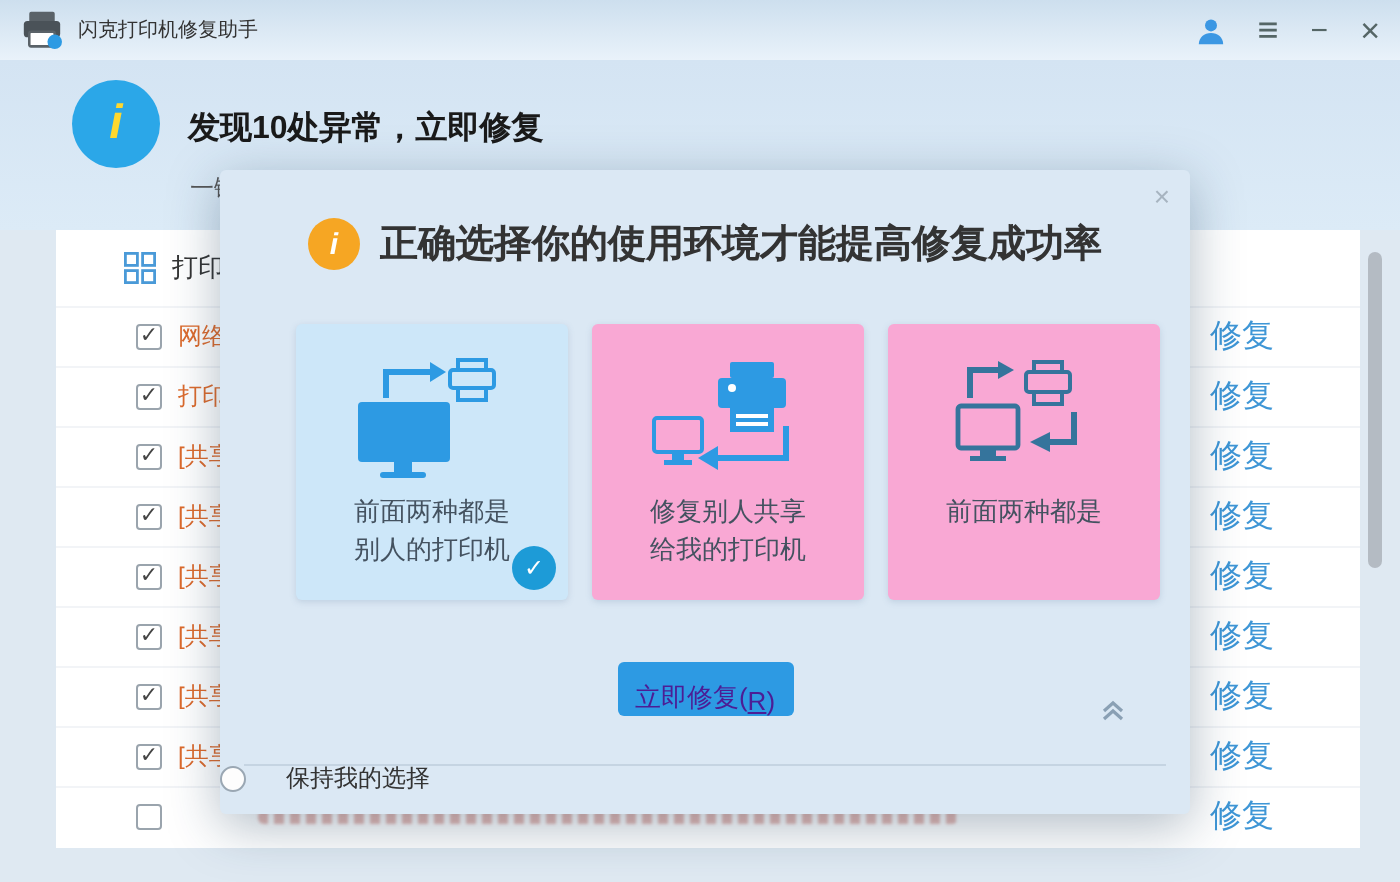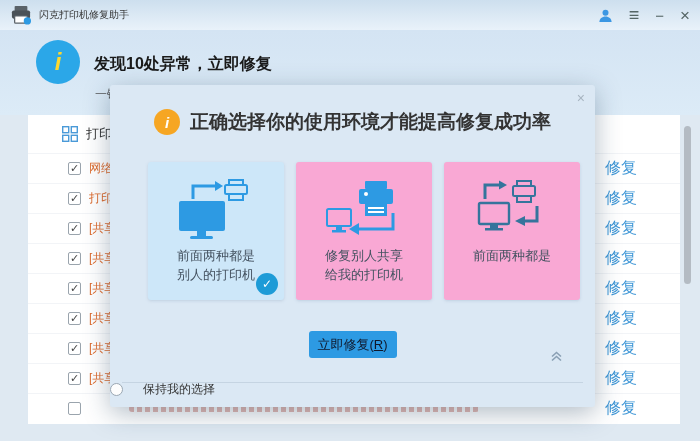--- a/index.html
+++ b/index.html
@@ -63,22 +63,22 @@
     align-items:center; cursor:pointer; }
   .card.selected { background:#cde7f9; }
   .card .icon-zone { height:72px; margin-top:12px; display:flex; align-items:center; justify-content:center; }
   .card-label { font-size:13px; color:#445260; line-height:19px; text-align:center; }
   .badge { display:none; position:absolute; right:6px; bottom:5px; width:22px; height:22px;
     border-radius:50%; background:#1d9bd7; color:#fff; font-size:12px; font-weight:bold;
     align-items:center; justify-content:center; }
   .card.selected .badge { display:flex; }
 
   .fix-button { position:absolute; left:50%; transform:translateX(-50%); top:246px; width:88px; height:27px;
-    background:#2d9ae3; border:none; border-radius:3px; color:#0f172a; font-size:13px;
-    font-family:inherit; cursor:pointer; display:flex; align-items:center; justify-content:center; }
+    background:#2d9ae3; border:none; border-radius:3px; color:#4c1d95; font-size:13px;
+    font-family:inherit; cursor:pointer; display:flex; align-items:flex-end; justify-content:center; }
   .fix-button .key { text-decoration:underline; }
   .collapse { position:absolute; right:32px; top:263px; cursor:pointer; }
   .modal-sep { position:absolute; left:12px; right:12px; top:297px; border-top:1px solid #c5d4e2; }
   .modal-footer { position:absolute; left:0; right:28px; top:292px; height:24px;
     display:flex; align-items:center; gap:20px; }
   .radio { width:13px; height:13px; border-radius:50%; border:1px solid #9aa7b3; background:#fdfdfd; cursor:pointer; }
   .keep-label { font-size:12px; color:#333; }
 </style>
 </head>
 <body>

